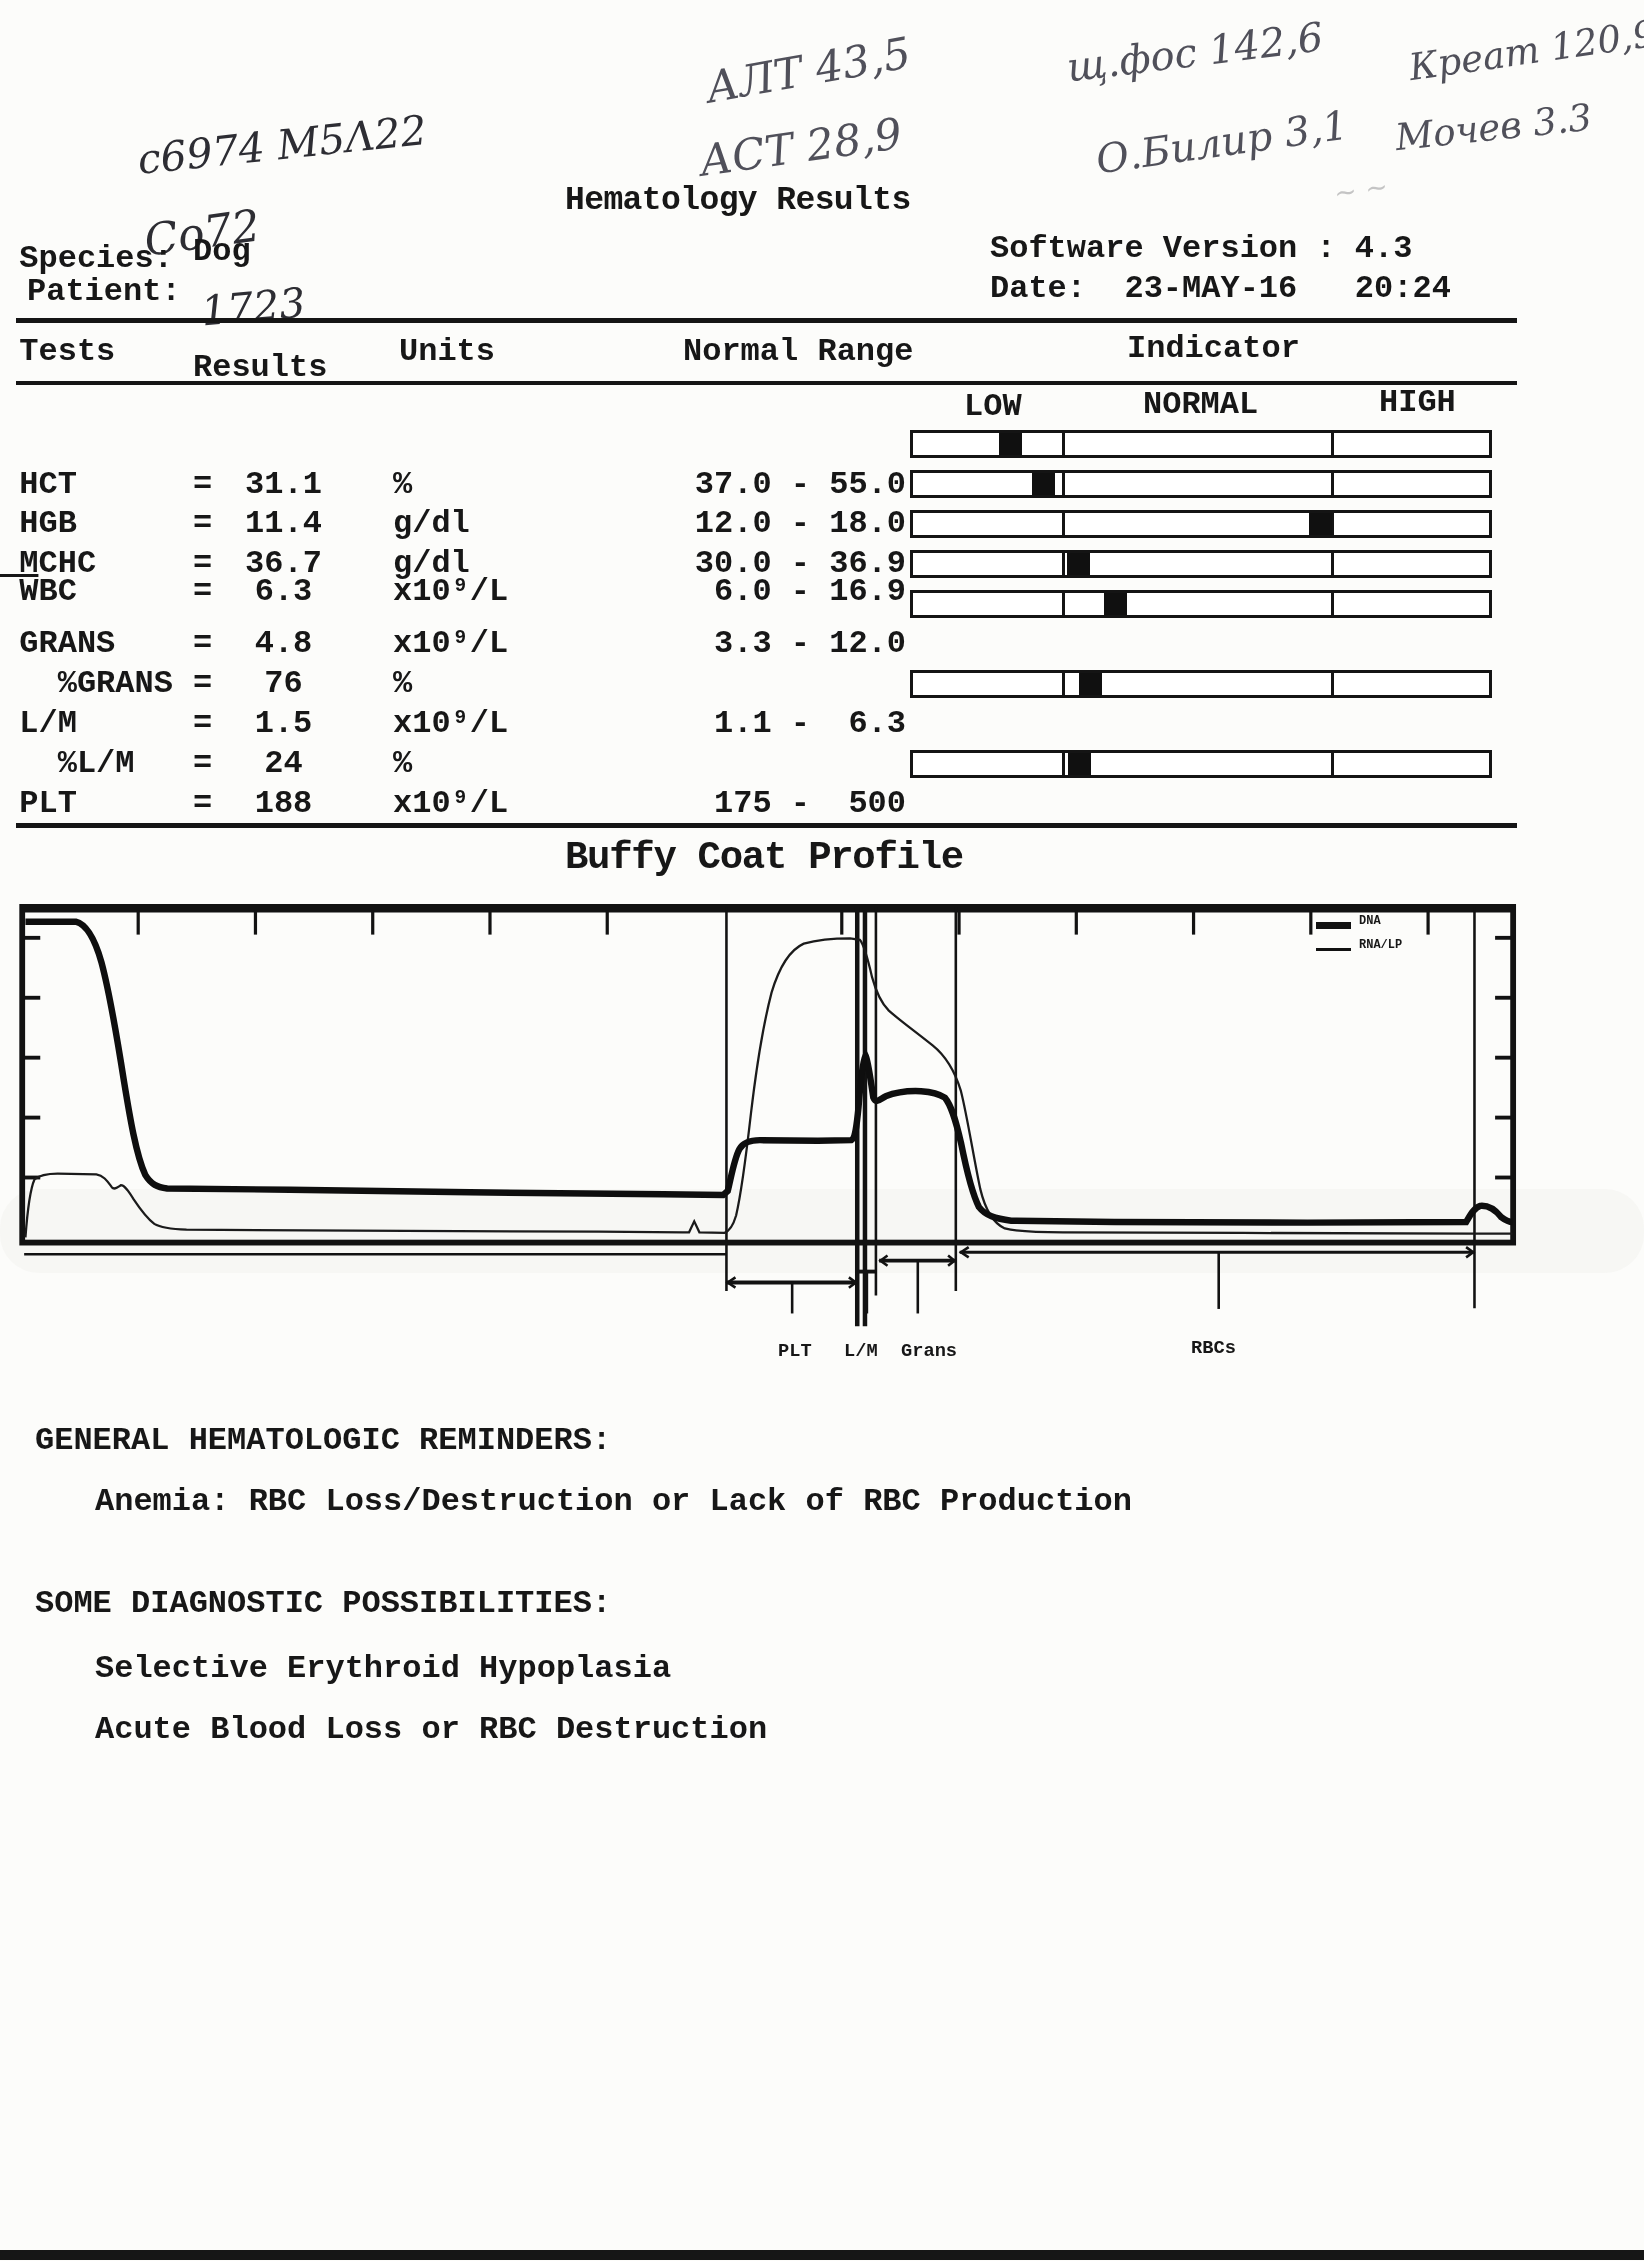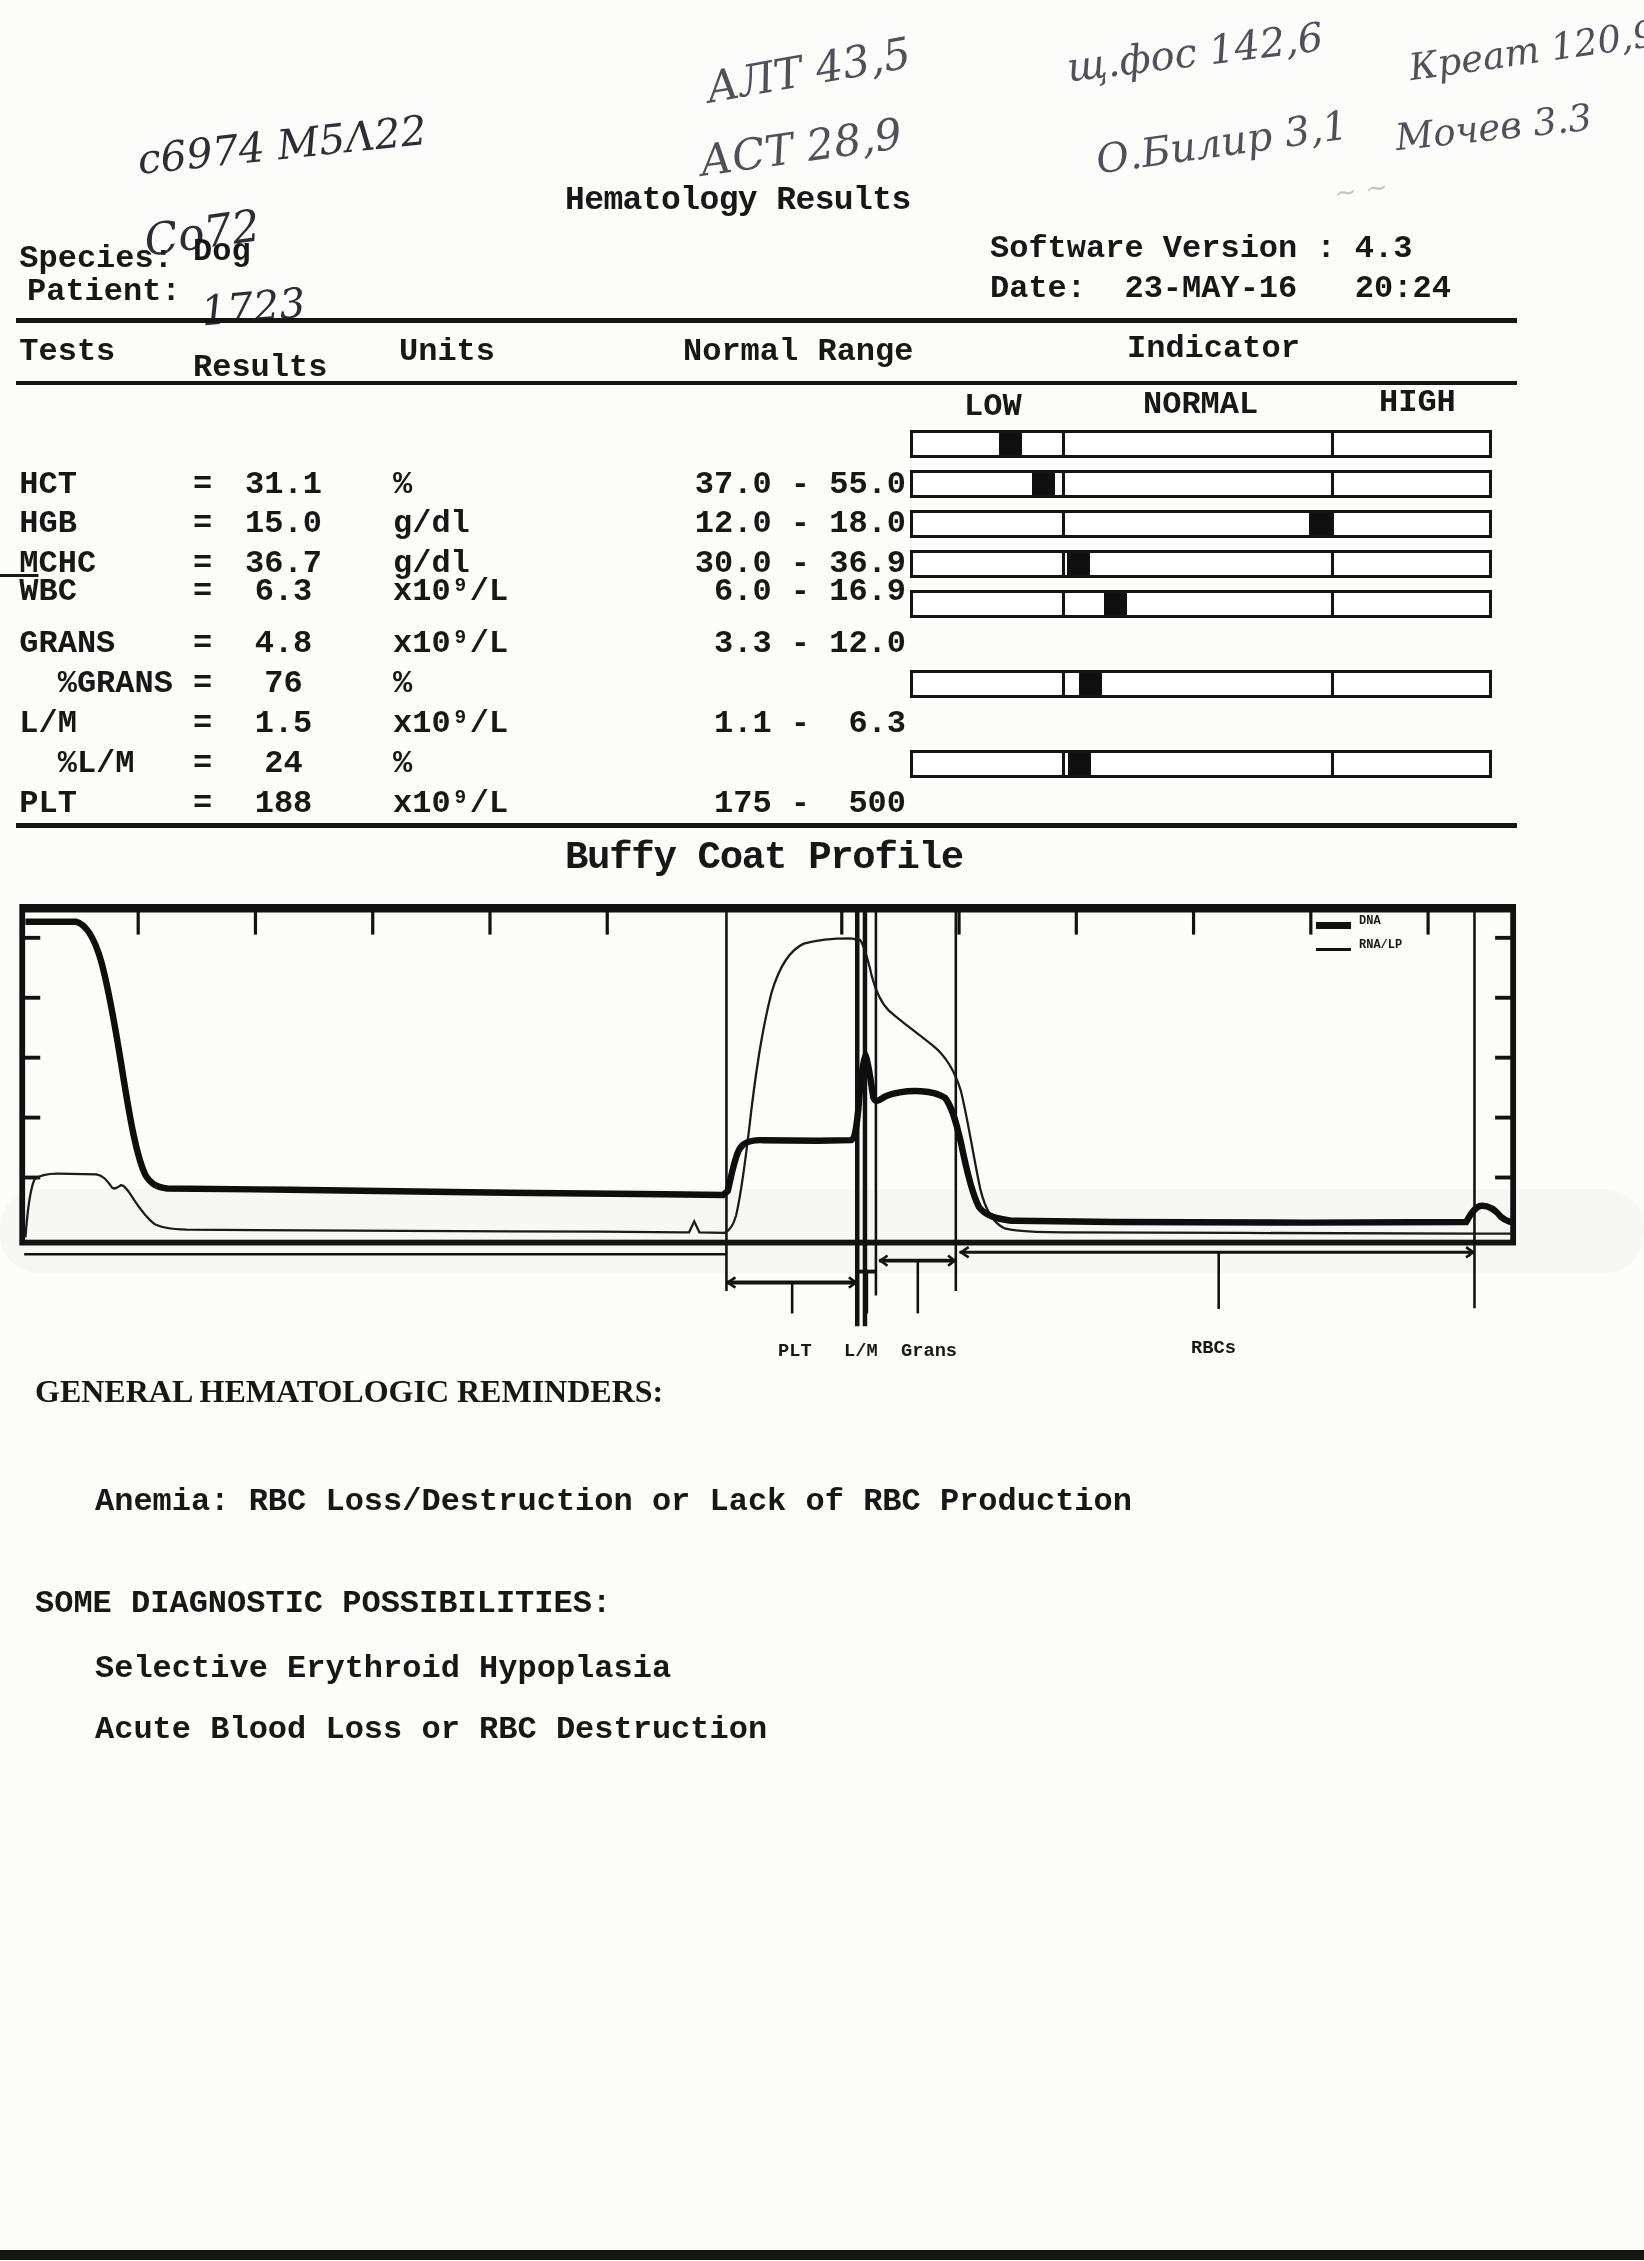--- a/index.html
+++ b/index.html
@@ -64,21 +64,21 @@
 <div class="hr" style="top:381px;height:3.9px;"></div>
 
 <div class="abs mono t50" style="left:964px;top:387px;">LOW</div>
 <div class="abs mono t50" style="left:1143px;top:385px;">NORMAL</div>
 <div class="abs mono t50" style="left:1379px;top:383px;">HIGH</div>
 
 <div class="rowtxt mono t50" style="top:425px;">
   <span class="test">HCT</span><span class="eq">=</span><span class="res">31.1</span><span class="unit">%</span><span class="rng">37.0 - 55.0</span>
 </div>
 <div class="rowtxt mono t50" style="top:464px;">
-  <span class="test">HGB</span><span class="eq">=</span><span class="res">15.0</span><span class="unit">g/dl</span><span class="rng">12.0 - 18.0</span>
+  <span class="test">HGB</span><span class="eq">=</span><span class="res">11.4</span><span class="unit">g/dl</span><span class="rng">12.0 - 18.0</span>
 </div>
 <div class="rowtxt mono t50" style="top:504px;text-decoration:underline;">
   <span class="test">MCHC</span><span class="eq">=</span><span class="res">36.7</span><span class="unit">g/dl</span><span class="rng">30.0 - 36.9</span>
 </div>
 <div class="rowtxt mono t50" style="top:532px;">
   <span class="test">WBC</span><span class="eq">=</span><span class="res">6.3</span><span class="unit">x10⁹/L</span><span class="rng">6.0 - 16.9</span>
 </div>
 <div class="rowtxt mono t50" style="top:584px;">
   <span class="test">GRANS</span><span class="eq">=</span><span class="res">4.8</span><span class="unit">x10⁹/L</span><span class="rng">3.3 - 12.0</span>
 </div>
@@ -208,20 +208,20 @@
 <div class="abs" style="left:1316px;top:922px;width:35px;height:7px;background:#111;"></div>
 <div class="abs mono t30" style="left:1359px;top:914px;">DNA</div>
 <div class="abs" style="left:1316px;top:948px;width:35px;height:2.6px;background:#111;"></div>
 <div class="abs mono t30" style="left:1359px;top:938px;">RNA/LP</div>
 
 <div class="abs mono t29" style="left:778px;top:1340px;">PLT</div>
 <div class="abs mono t29" style="left:844px;top:1340px;">L/M</div>
 <div class="abs mono t29" style="left:901px;top:1340px;">Grans</div>
 <div class="abs mono t29" style="left:1191px;top:1337px;">RBCs</div>
 
-<div class="abs mono t50" style="left:35px;top:1371px;font-family:Liberation Serif, serif;">GENERAL HEMATOLOGIC REMINDERS:</div>
+<div class="abs mono t50" style="left:35px;top:1421px;">GENERAL HEMATOLOGIC REMINDERS:</div>
 <div class="abs mono t50" style="left:95px;top:1482px;">Anemia: RBC Loss/Destruction or Lack of RBC Production</div>
 <div class="abs mono t50" style="left:35px;top:1584px;">SOME DIAGNOSTIC POSSIBILITIES:</div>
 <div class="abs mono t50" style="left:95px;top:1649px;">Selective Erythroid Hypoplasia</div>
 <div class="abs mono t50" style="left:95px;top:1710px;">Acute Blood Loss or RBC Destruction</div>
 
 <div class="scanbar"></div>
 
 
 </body></html>

